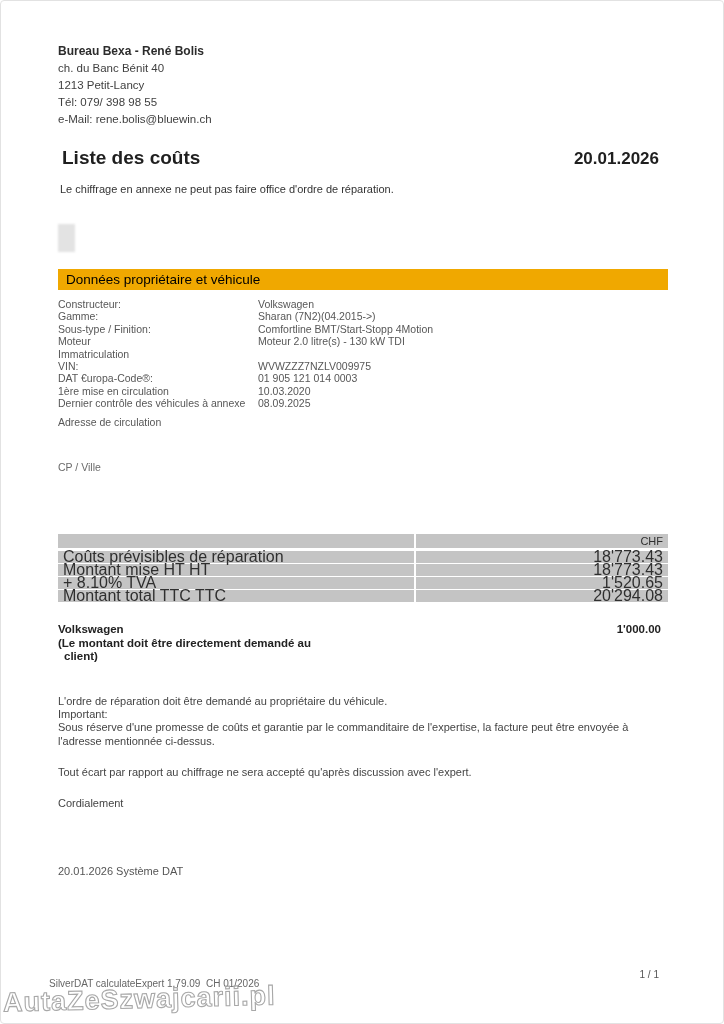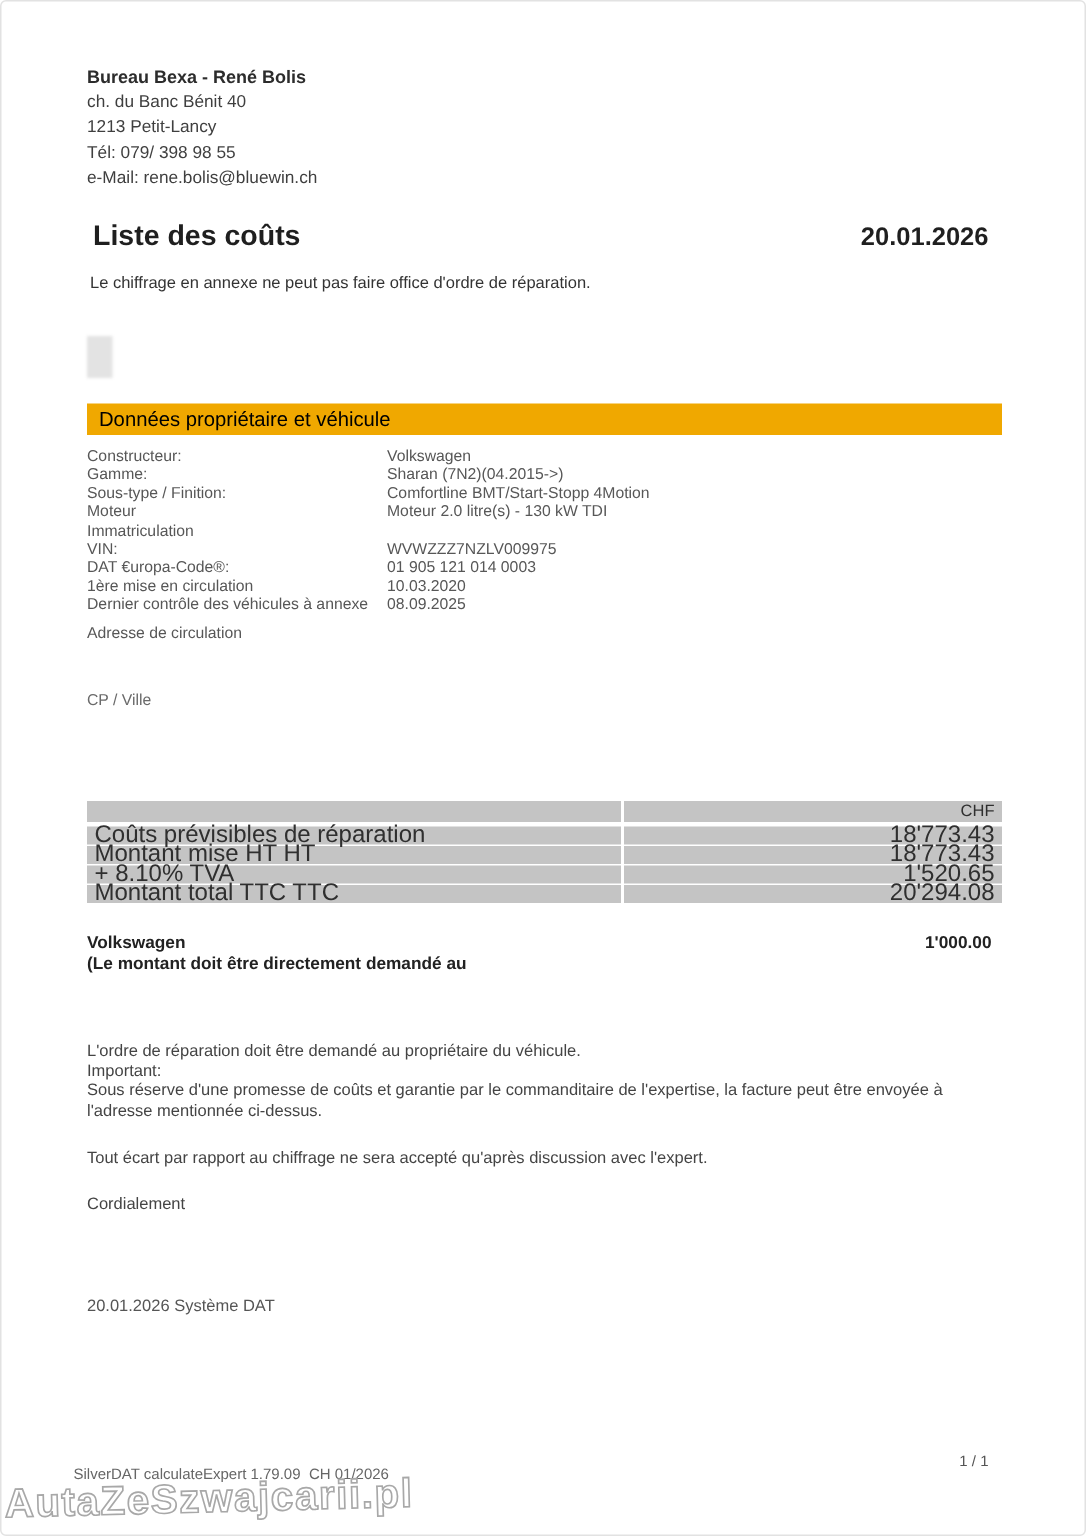--- a/index.html
+++ b/index.html
@@ -153,20 +153,21 @@
     <div class="ct-row">
       <span class="ct-label">Montant total TTC TTC</span>
       <span class="ct-value">20'294.08</span>
     </div>
   </div>
 
   <div class="franchise">
     <div>Volkswagen</div>
     <div class="fr-amount">1'000.00</div>
     <div>(Le montant doit être directement demandé au</div>
+    <div class="fr-note2">client)</div>
   </div>
 
   <div class="important">
     <div>L'ordre de réparation doit être demandé au propriétaire du véhicule.</div>
     <div>Important:</div>
     <div>Sous réserve d'une promesse de coûts et garantie par le commanditaire de l'expertise, la facture peut être envoyée à l'adresse mentionnée ci-dessus.</div>
   </div>
   <div class="tout-ecart">Tout écart par rapport au chiffrage ne sera accepté qu'après discussion avec l'expert.</div>
   <div class="cordialement">Cordialement</div>
 

